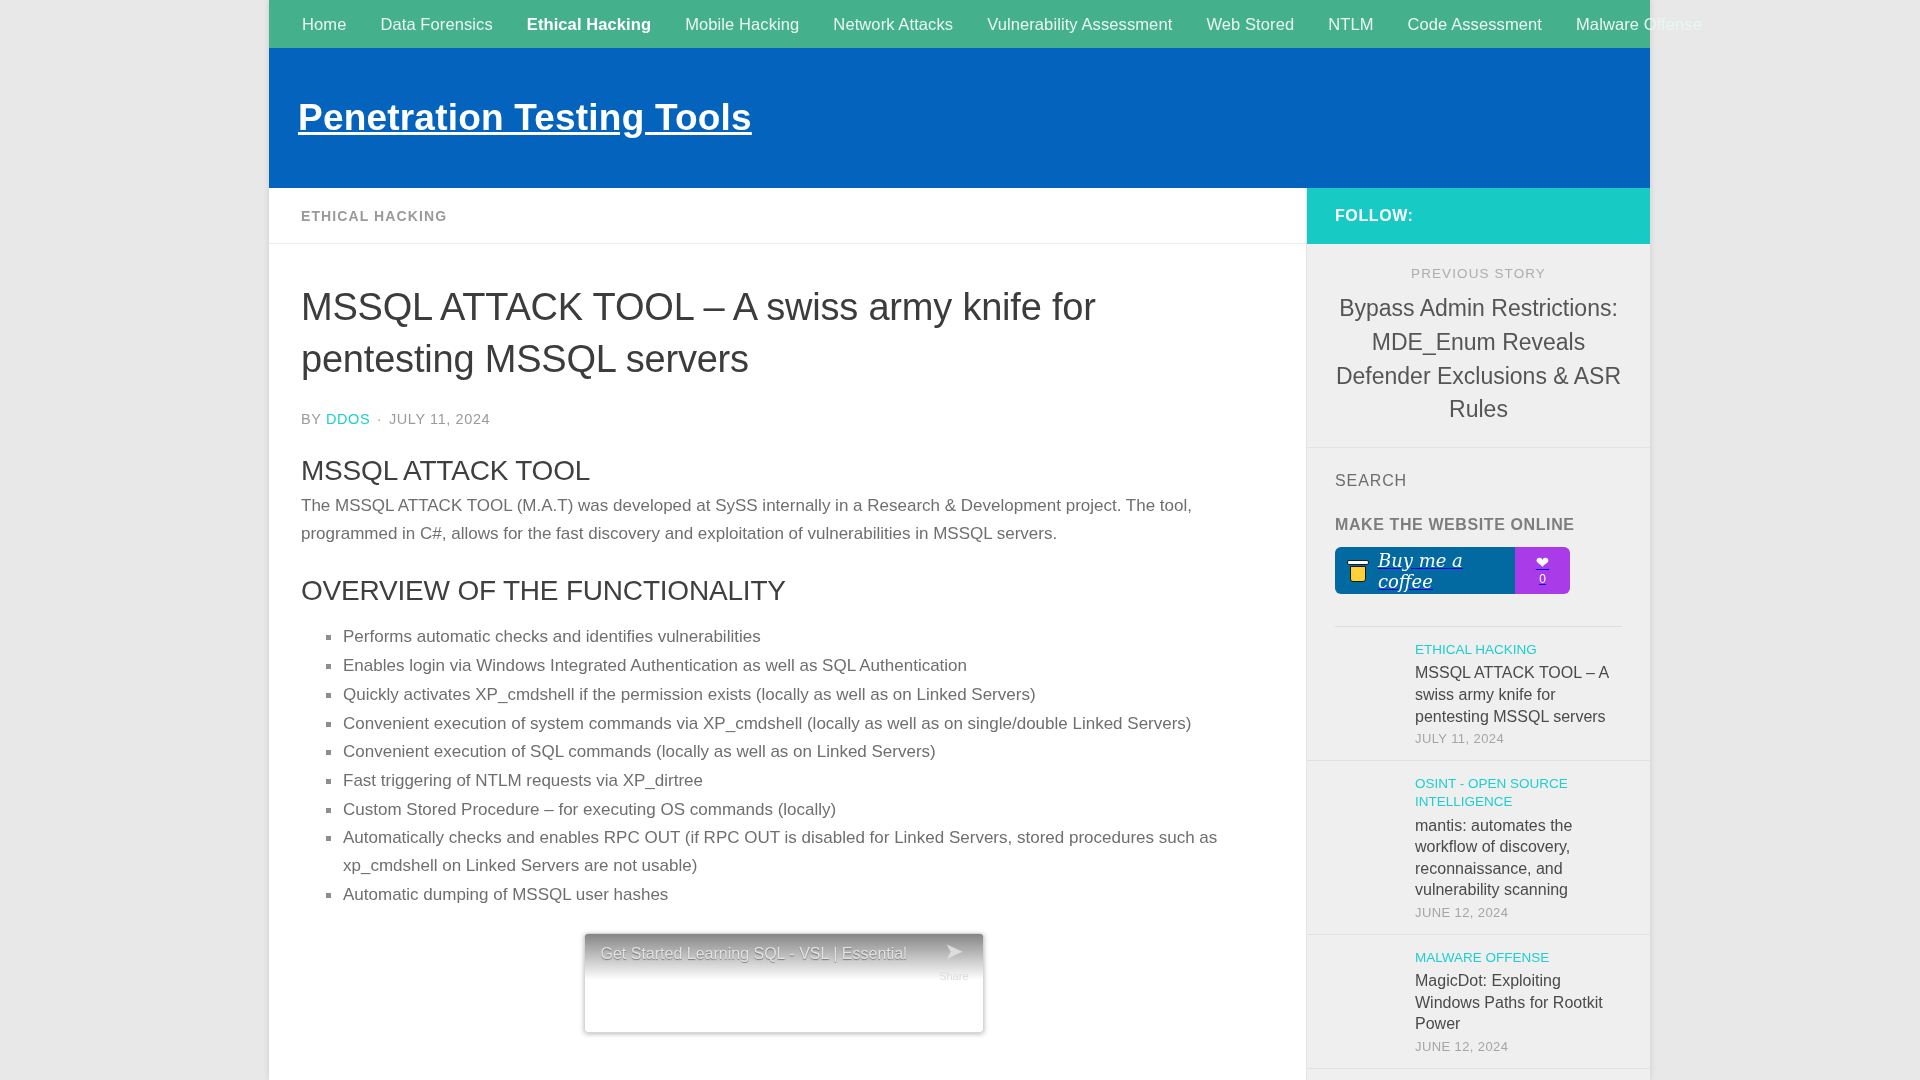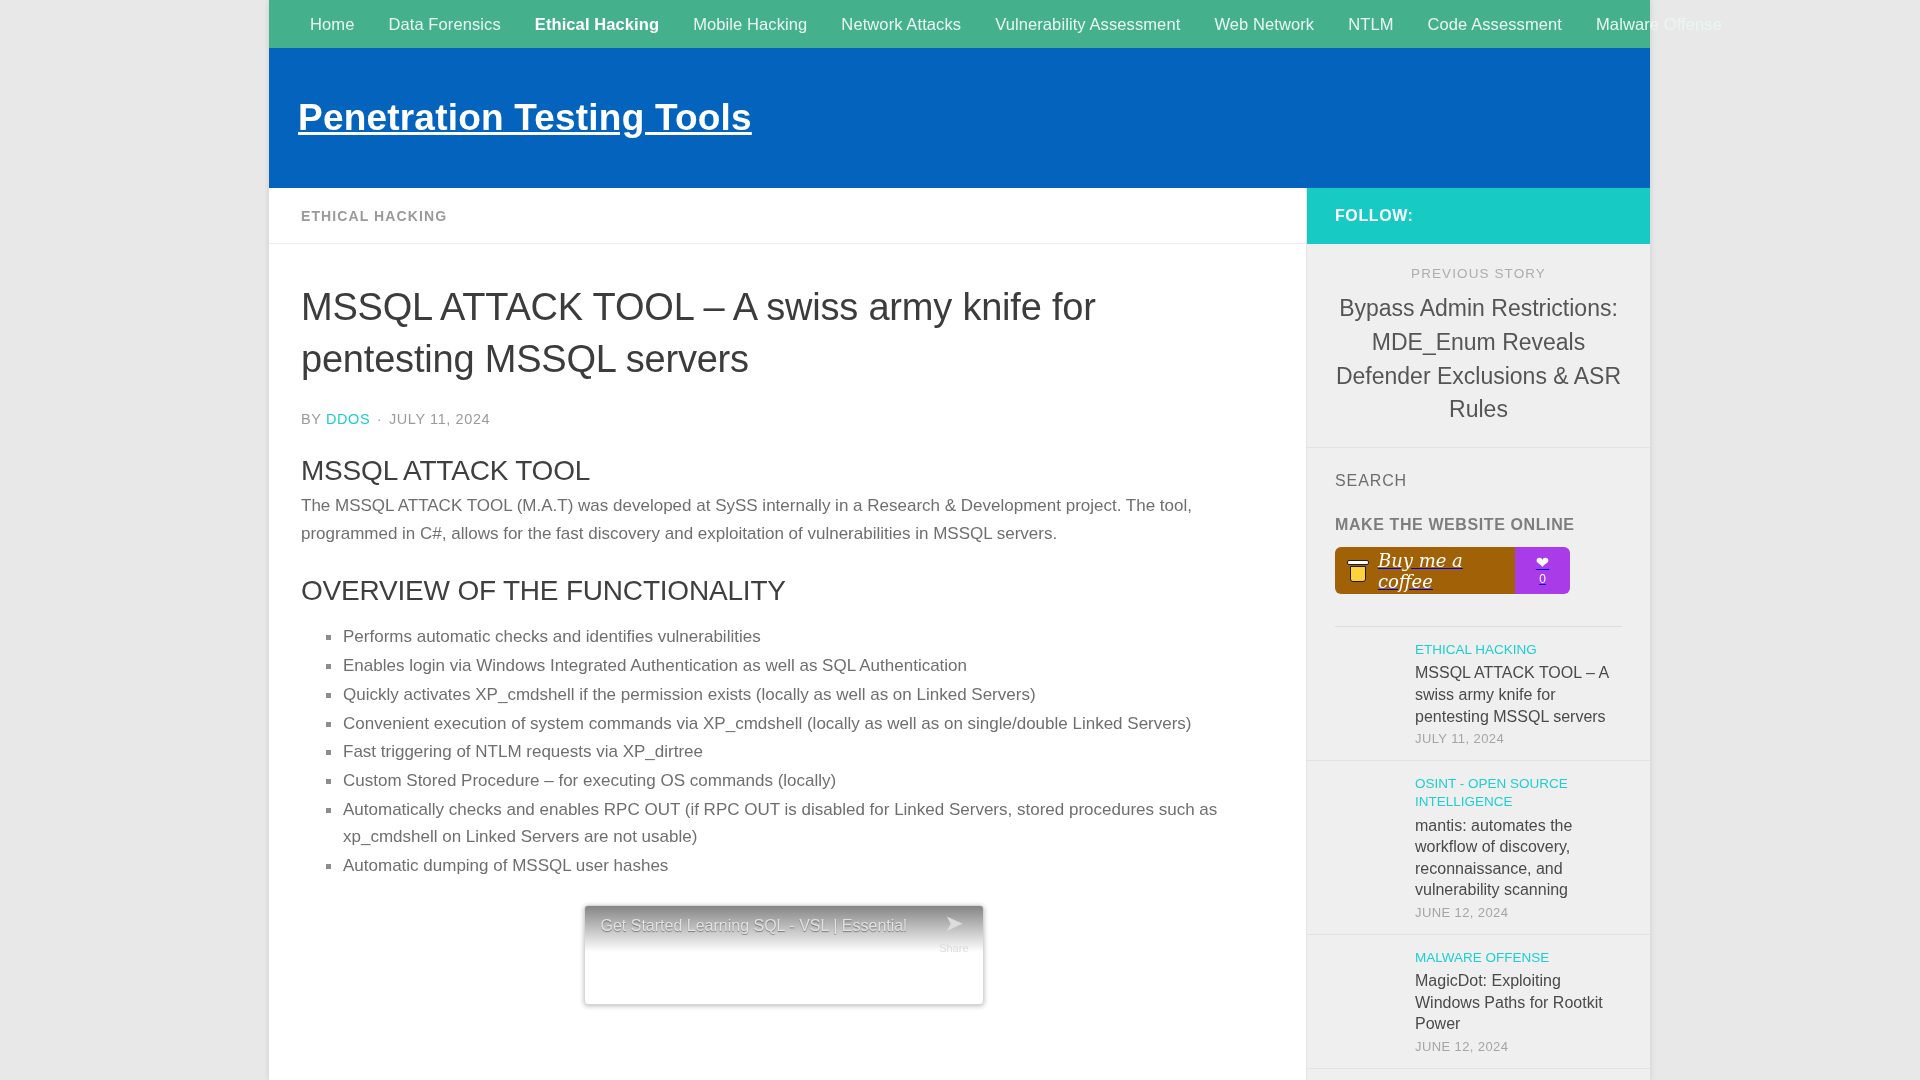--- a/index.html
+++ b/index.html
@@ -17,21 +17,21 @@
     background: #ffffff;
     box-shadow: 0 0 6px rgba(0,0,0,0.12);
   }
 
   
   .navbar {
     height: 48px;
     background: #45b08c;
     display: flex;
     align-items: center;
-    padding-left: 24px;
+    padding-left: 16px;
   }
   .nav-item {
     color: #e9f6f1;
     font-size: 16.5px;
     line-height: 48px;
     padding: 0 17px;
     white-space: nowrap;
     text-decoration: none;
     letter-spacing: .1px;
   }
@@ -216,21 +216,21 @@
 
   .bmc {
     margin-top: 13px;
     width: 235px; height: 47px;
     display: flex;
     border-radius: 6px;
     overflow: hidden;
   }
   .bmc-main {
     flex: 1;
-    background: #a16207;
+    background: #0369a1;
     display: flex; align-items: center;
     padding-left: 14px;
     gap: 12px;
   }
   .bmc-cup { width: 18px; height: 22px; position: relative; }
   .bmc-cup .lid {
     position: absolute; top: 0; left: -2px;
     width: 22px; height: 5px;
     background: #ffffff; border: 1.6px solid #1a1a1a; border-radius: 2px;
   }
@@ -300,21 +300,21 @@
 
 <div class="page">
 
   <nav class="navbar" id="navbar">
       <a class="nav-item" href="#">Home</a>
       <a class="nav-item" href="#">Data Forensics</a>
       <a class="nav-item active" href="#">Ethical Hacking</a>
       <a class="nav-item" href="#">Mobile Hacking</a>
       <a class="nav-item" href="#">Network Attacks</a>
       <a class="nav-item" href="#">Vulnerability Assessment</a>
-      <a class="nav-item" href="#">Web Network</a>
+      <a class="nav-item" href="#">Web Stored</a>
       <a class="nav-item" href="#">NTLM</a>
       <a class="nav-item" href="#">Code Assessment</a>
       <a class="nav-item" href="#">Malware Offense</a>
     </nav>
 
   <header class="masthead">
     <a class="site-title" href="#">Penetration Testing Tools</a>
   </header>
 
   <div class="cols">
@@ -337,20 +337,21 @@
 
         <h2 class="sec">MSSQL ATTACK TOOL</h2>
         <p class="para">The MSSQL ATTACK TOOL (M.A.T) was developed at SySS internally in a Research &amp; Development project. The tool, programmed in C#, allows for the fast discovery and exploitation of vulnerabilities in MSSQL servers.</p>
 
         <h2 class="sec">OVERVIEW OF THE FUNCTIONALITY</h2>
         <ul class="feature-list" id="feature-list">
             <li>Performs automatic checks and identifies vulnerabilities</li>
             <li>Enables login via Windows Integrated Authentication as well as SQL Authentication</li>
             <li>Quickly activates XP_cmdshell if the permission exists (locally as well as on Linked Servers)</li>
             <li>Convenient execution of system commands via XP_cmdshell (locally as well as on single/double Linked Servers)</li>
+            <li>Convenient execution of SQL commands (locally as well as on Linked Servers)</li>
             <li>Fast triggering of NTLM requests via XP_dirtree</li>
             <li>Custom Stored Procedure – for executing OS commands (locally)</li>
             <li>Automatically checks and enables RPC OUT (if RPC OUT is disabled for Linked Servers, stored procedures such as xp_cmdshell on Linked Servers are not usable)</li>
             <li>Automatic dumping of MSSQL user hashes</li>
           </ul>
 
         <div class="video-wrap">
           <div class="video-frame">
             <div class="video-grad"></div>
             <div class="video-title">Get Started Learning SQL - VSL | Essential ...</div>

